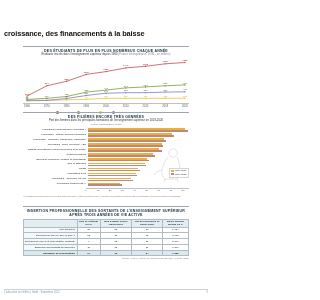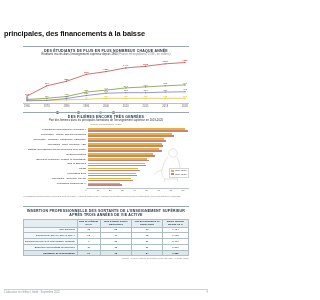--- a/index.html
+++ b/index.html
@@ -67,21 +67,21 @@
   .footer{position:absolute;left:4px;right:4px;bottom:6px;
           border-top:0.5px solid #c9d2d8;padding-top:1.5px;
           display:flex;justify-content:space-between;
           font-size:2.6px;color:#8d9aa2;}
 </style>
 </head>
 <body>
 
 <div class="page">
 
-  <div class="headline">principales, des financements à la baisse</div>
+  <div class="headline">croissance, des financements à la baisse</div>
 
   <div id="chart1" class="section">
     <div class="sec-rule"></div>
     <div class="sec-title">DES ÉTUDIANTS DE PLUS EN PLUS NOMBREUX CHAQUE ANNÉE</div>
     <div class="sec-sub">
       <span>Étudiants inscrits dans l'enseignement supérieur depuis 1960</span>
       <span class="grey">(France métropolitaine, DOM - en milliers)</span>
     </div>
 
     <div class="c1-plot">

